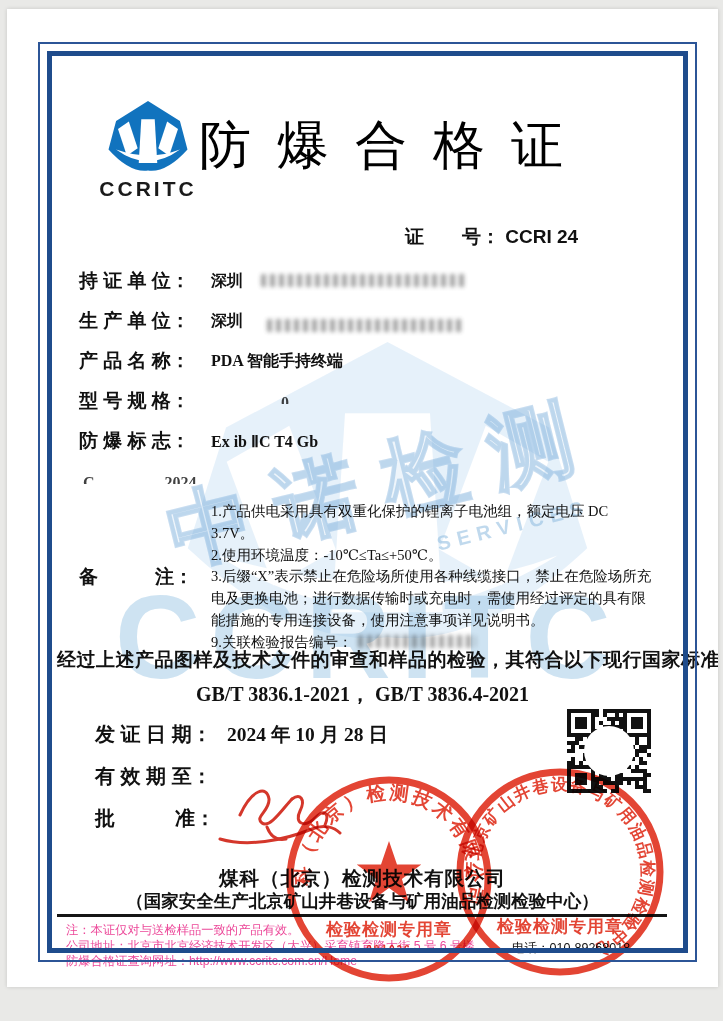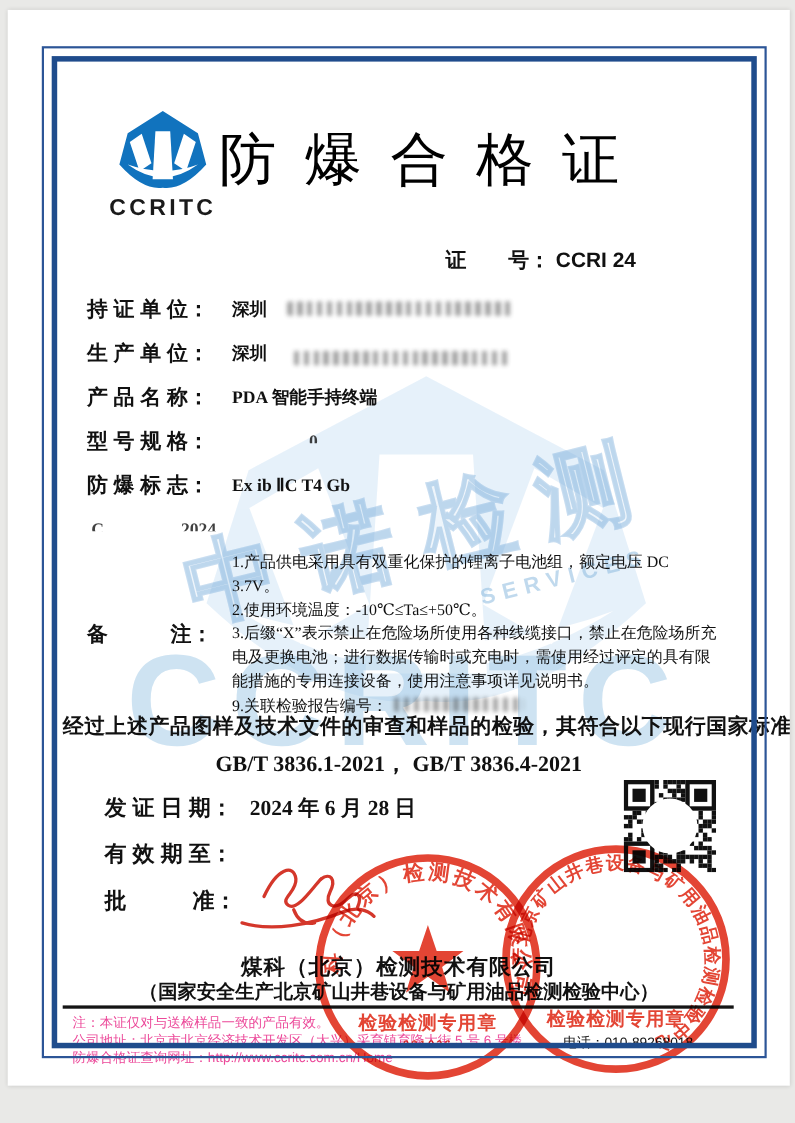--- a/index.html
+++ b/index.html
@@ -168,21 +168,21 @@
       </span>
     </div>
   </div>
 
   <div class="conformity">经过上述产品图样及技术文件的审查和样品的检验，其符合以下现行国家标准：</div>
   <div class="standards">GB/T 3836.1-2021，  GB/T 3836.4-2021</div>
 
   <div class="issue">
     <div class="irow">
       <span class="ilabel">发 证 日 期：</span>
-      <span class="ivalue">2024 年 6 月 28 日</span>
+      <span class="ivalue">2024 年 10 月 28 日</span>
     </div>
     <div class="irow">
       <span class="ilabel">有 效 期 至：</span>
     </div>
     <div class="irow">
       <span class="ilabel">批　　　准：</span>
     </div>
   </div>
 
   <svg class="qr" id="qr" width="84" height="84" viewBox="0 0 84 84">

